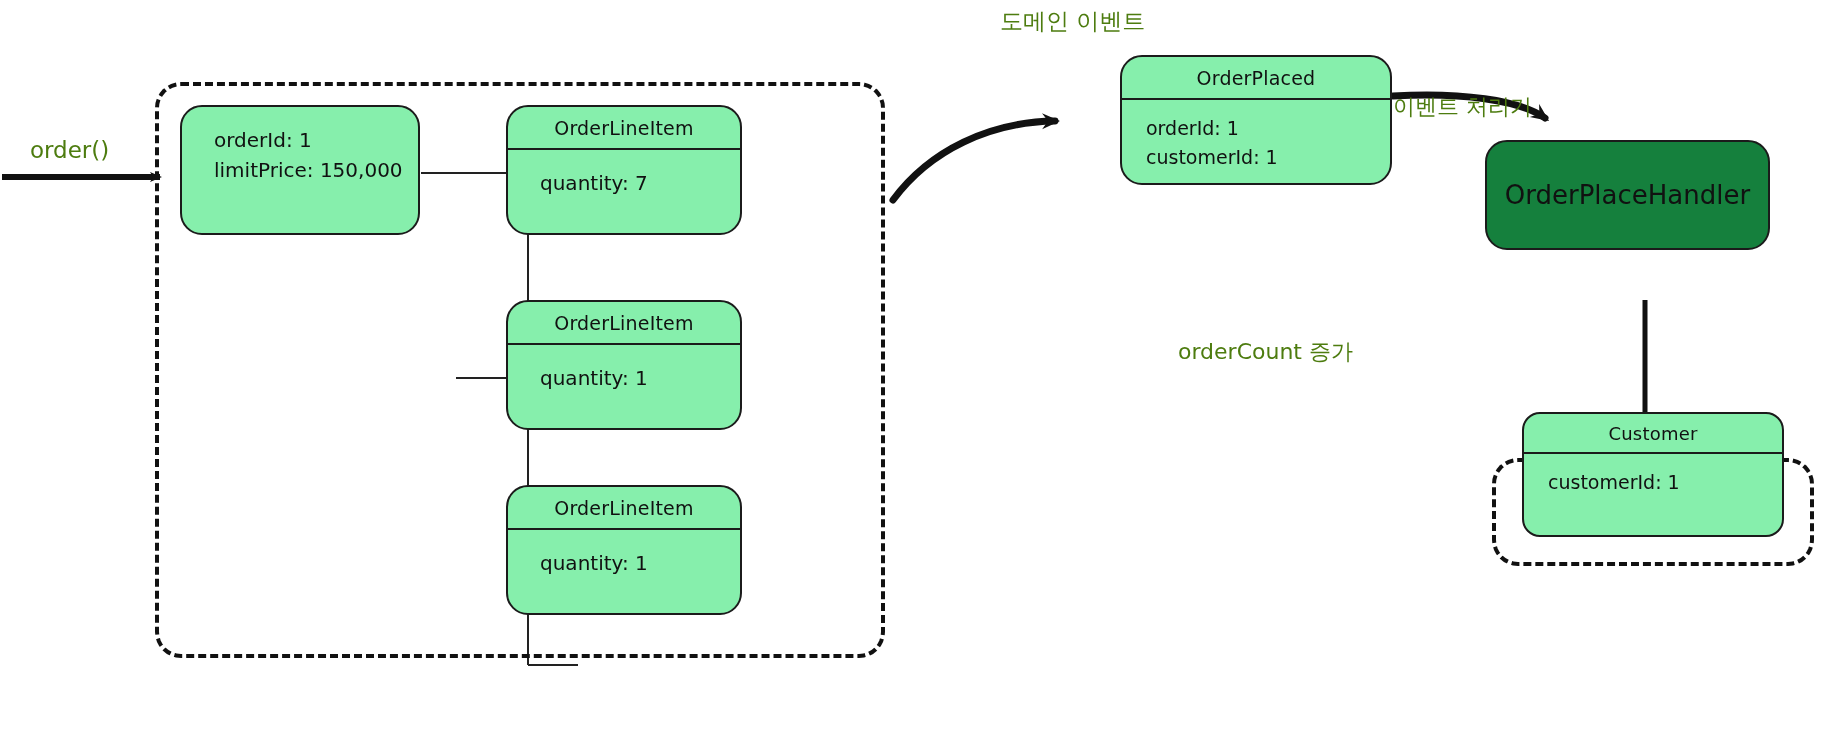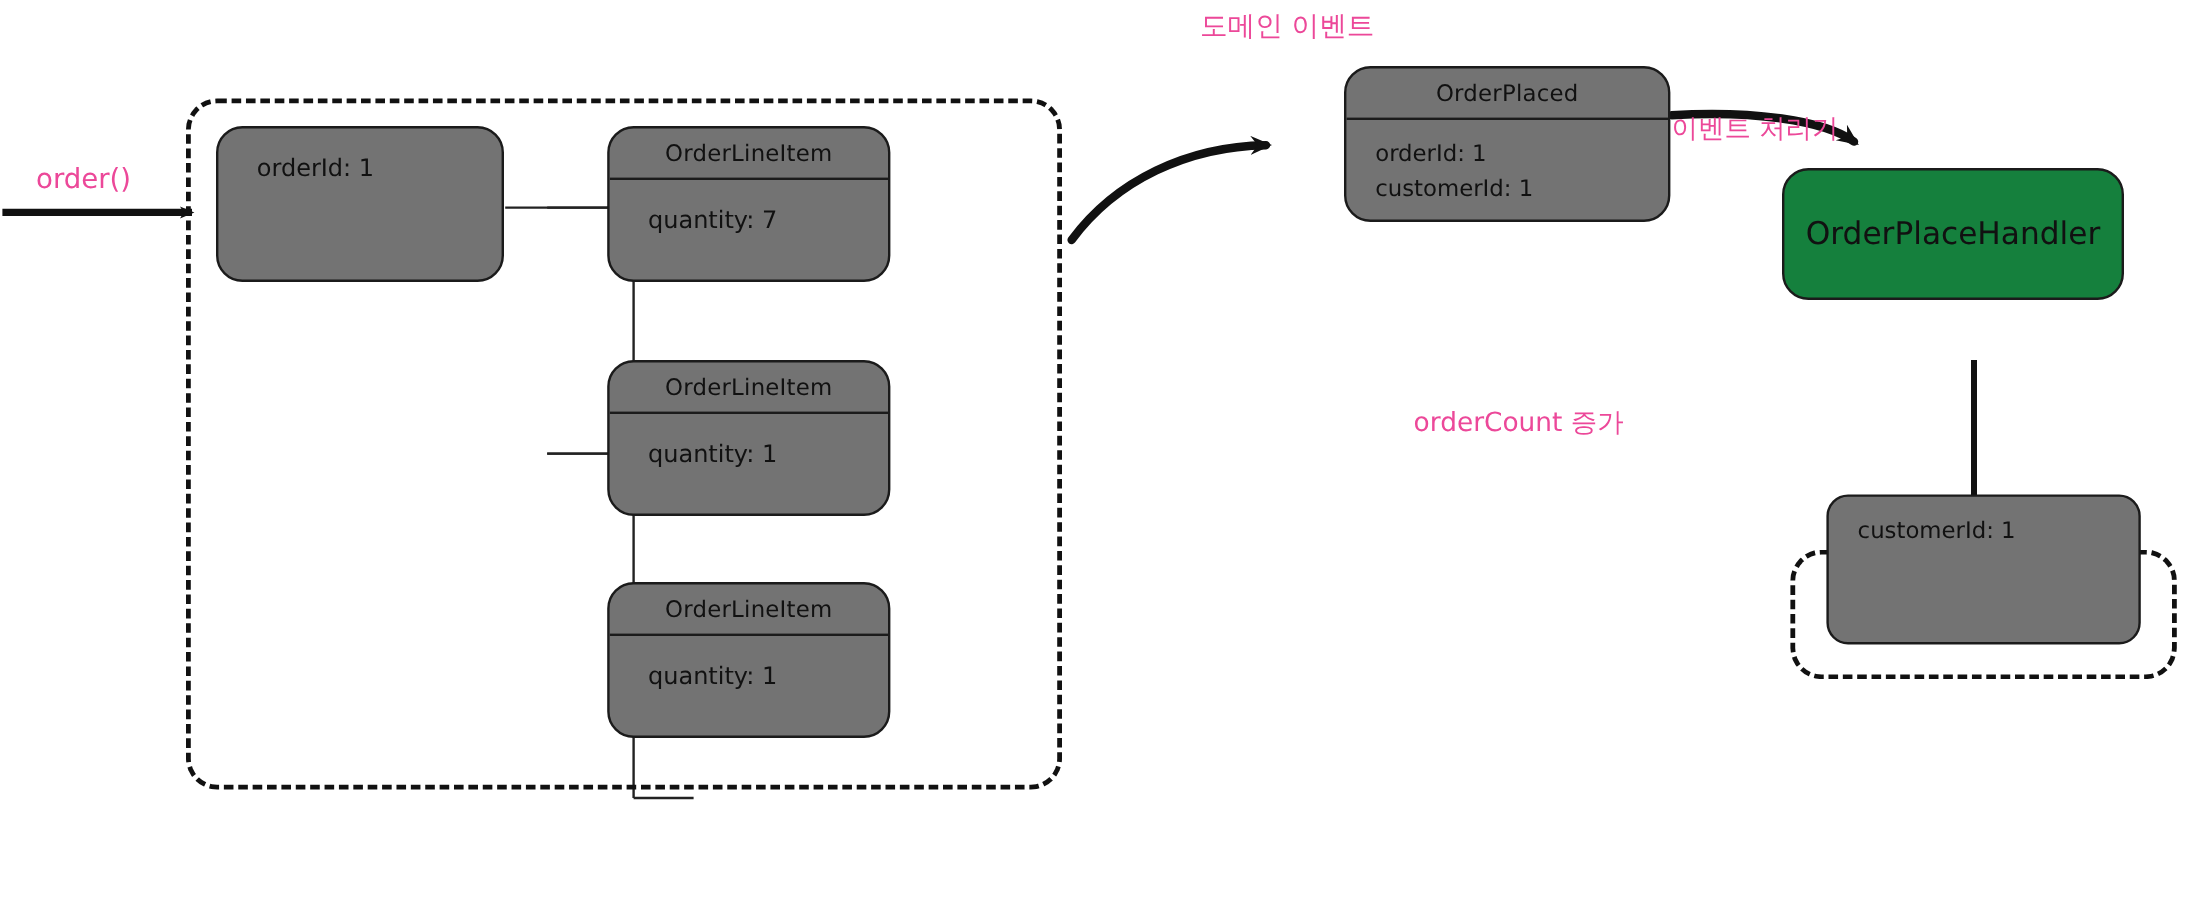--- a/index.html
+++ b/index.html
@@ -19,21 +19,21 @@
     position: absolute;
     left: 0; top: 0;
     width: 1821px;
     height: 750px;
   }
   .node {
     position: absolute;
     box-sizing: border-box;
     border: 2px solid #1b1b1b;
     border-radius: 22px;
-    background: #737373;
+    background: #86efac;
     display: flex;
     flex-direction: column;
     overflow: hidden;
   }
   .node-header {
     text-align: center;
     font-family: "DejaVu Sans", sans-serif;
     font-size: 19px;
     color: #111111;
     letter-spacing: 0.2px;
@@ -71,21 +71,21 @@
     position: absolute;
     box-sizing: border-box;
     border: 4px dashed #111111;
     border-radius: 26px;
     background: transparent;
   }
   .annotation {
     position: absolute;
     font-family: "DejaVu Sans", sans-serif;
     font-size: 23px;
-    color: #ec4899;
+    color: #4d7c0f;
     white-space: nowrap;
   }
   .annotation.small {
     font-size: 22px;
   }
 </style>
 </head>
 <body>
 
 <div id="canvas">
@@ -130,20 +130,21 @@
     <g>
       <path d="M1645,300 L1645,440" stroke="#111111" stroke-width="5" fill="none" marker-end="url(#down-arrow)"></path>
     </g>
   </svg>
 
   <div class="aggregate-boundary" style="left:155px; top:82px; width:730px; height:576px;"></div>
 
   <div class="node" style="left:180px; top:105px; width:240px; height:130px;">
     <div class="node-body">
       <span class="attr">orderId: 1</span>
+      <span class="attr">limitPrice: 150,000</span>
     </div>
   </div>
 
   <div class="node" style="left:506px; top:105px; width:236px; height:130px;">
     <div class="node-header">OrderLineItem</div>
     <div class="node-body">
       <span class="attr">quantity: 7</span>
     </div>
   </div>
 
@@ -169,20 +170,21 @@
     </div>
   </div>
 
   <div class="plain-node" style="left:1485px; top:140px; width:285px; height:110px;">
     <span>OrderPlaceHandler</span>
   </div>
 
   <div class="aggregate-boundary" style="left:1492px; top:458px; width:322px; height:108px;"></div>
 
   <div class="node" style="left:1522px; top:412px; width:262px; height:125px; border-radius:18px;">
+    <div class="node-header" style="font-size:18px; padding:9px 6px 8px 6px;">Customer</div>
     <div class="node-body" style="padding-left:24px; padding-top:14px; font-size:19px;">
       <span class="attr">customerId: 1</span>
     </div>
   </div>
 
   <div class="annotation" style="left:30px; top:137px;">
     <span>order()</span>
   </div>
 
   <div class="annotation" style="left:1000px; top:6px;">

